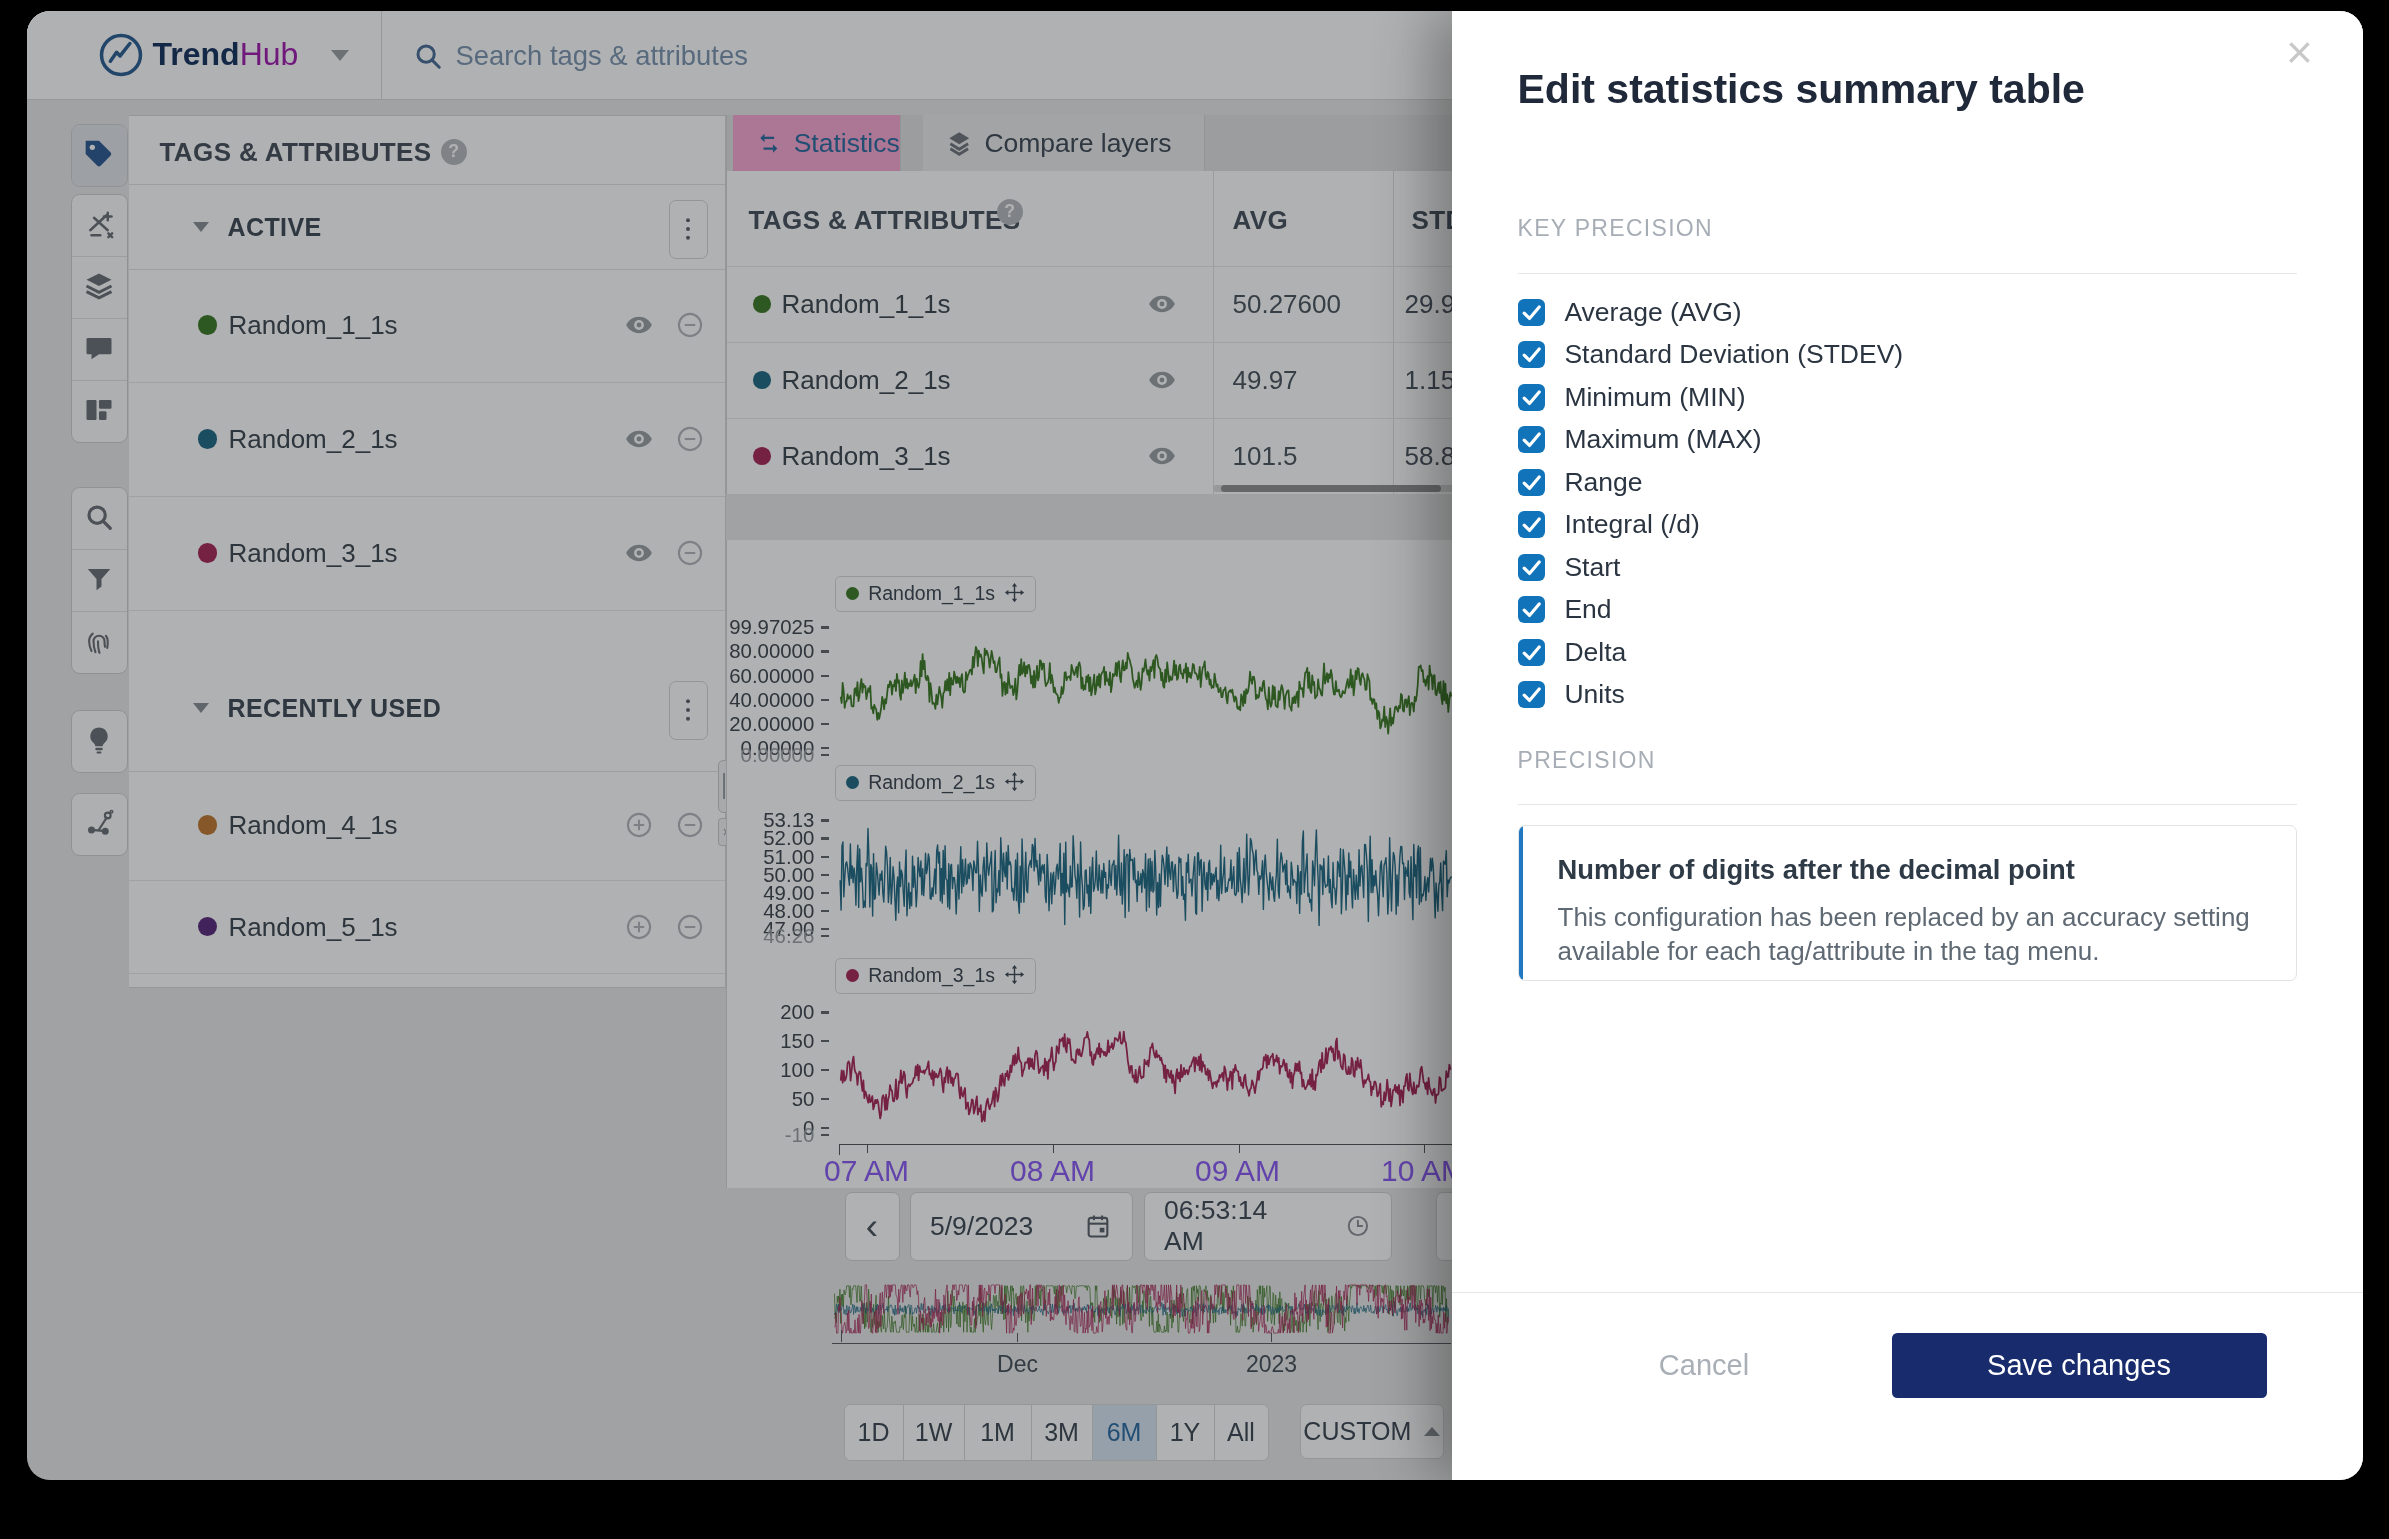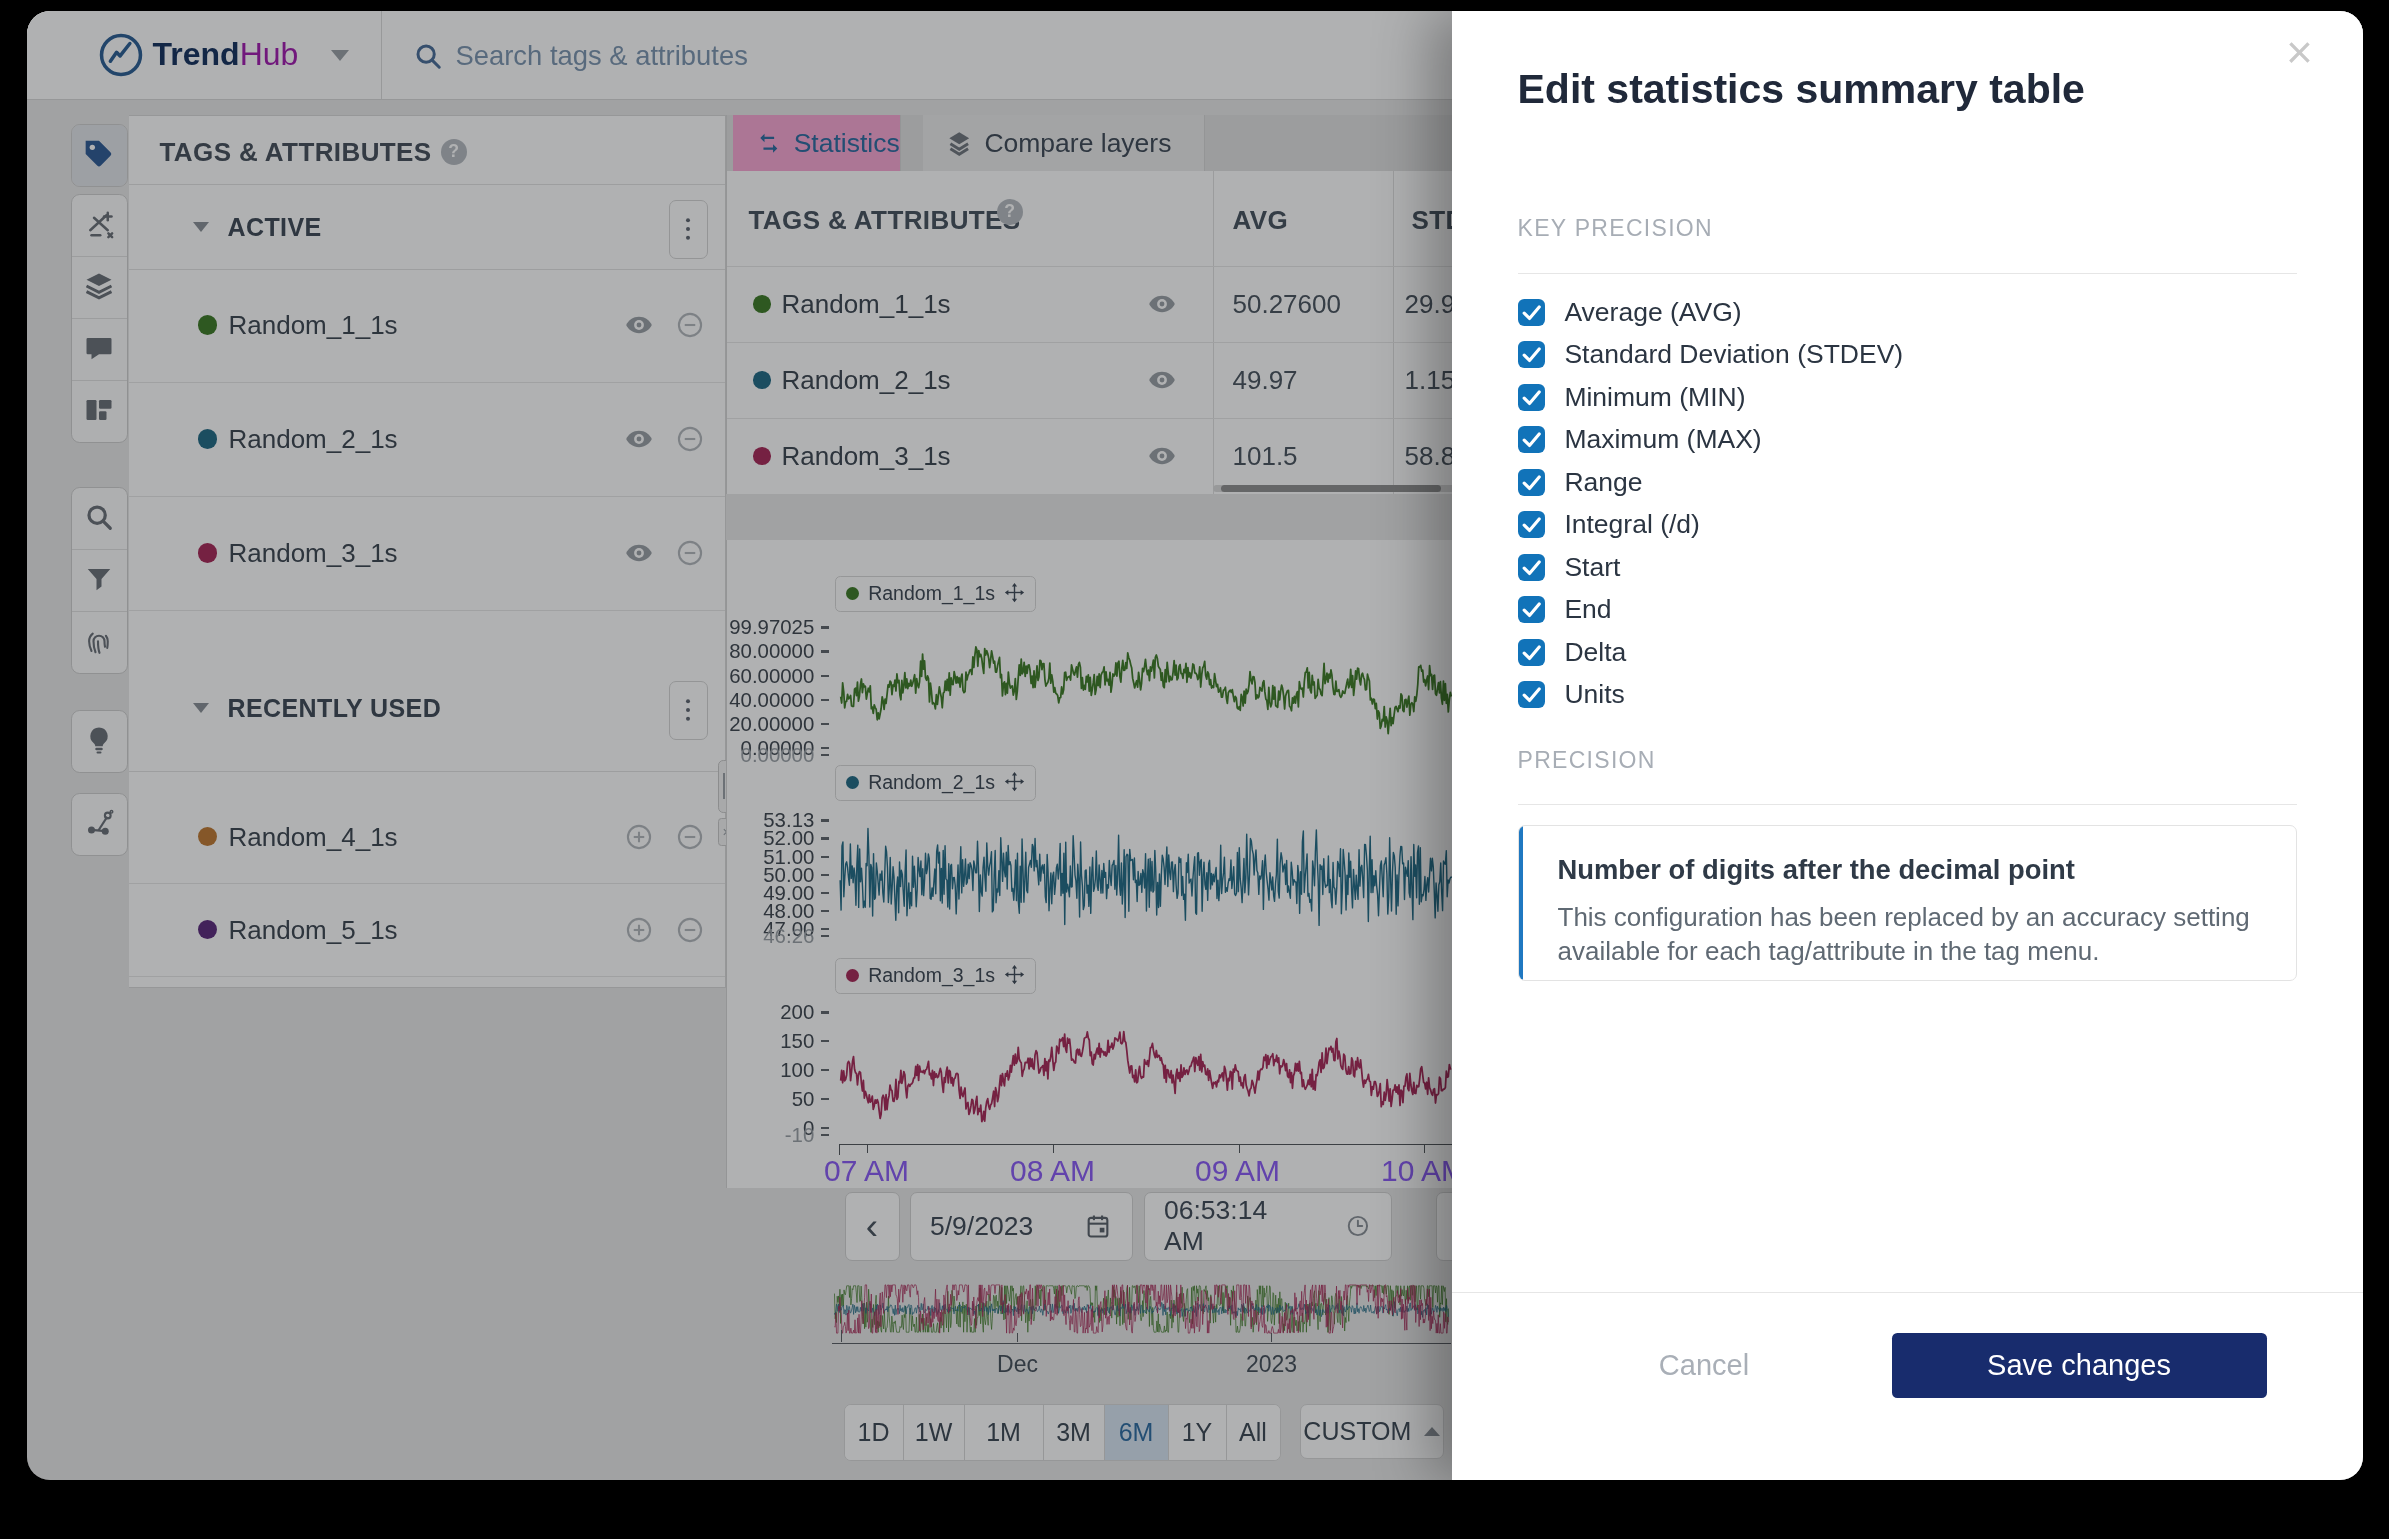--- a/index.html
+++ b/index.html
@@ -260,21 +260,21 @@
         </div>
       </div>
 
     <div class="sec-caret abs" style="left:64px;top:587px;"></div>
     <div class="sec-label abs" style="left:99px;top:578px;">RECENTLY USED</div>
     <div class="kebab-btn" style="top:565px;">
         <div class="kebab-dots"></div>
       </div>
     <div class="hdiv" style="top:655px;"></div>
     <div id="recent-rows" class="abs" style="left:0;top:655px;width:100%;">
-        <div class="tag-row" style="height:93px;margin-top:20px;">
+        <div class="tag-row" style="height:110px;">
           <div class="tag-dot" style="background: rgb(191, 122, 51);"></div>
           <div class="tag-name">Random_4_1s</div>
           <div class="row-icon" style="left:496px;"><svg width="28" height="28" viewBox="0 0 24 24">
               <circle cx="12" cy="12" r="9.5" fill="none" stroke="#b3b8bd" stroke-width="1.8"></circle>
               <line x1="7.5" y1="12" x2="16.5" y2="12" stroke="#b3b8bd" stroke-width="1.8"></line>
               <line x1="12" y1="7.5" x2="12" y2="16.5" stroke="#b3b8bd" stroke-width="1.8"></line>
             </svg></div>
           <div class="row-icon" style="left:547px;"><svg width="28" height="28" viewBox="0 0 24 24">
               <circle cx="12" cy="12" r="9.5" fill="none" stroke="#b3b8bd" stroke-width="1.8"></circle>
               <line x1="7.5" y1="12" x2="16.5" y2="12" stroke="#b3b8bd" stroke-width="1.8"></line>
@@ -540,21 +540,21 @@
   <div class="tl-line"></div>
   <div class="tl-tick" style="left:814px;top:1319px;height:12.4px;"></div>
   <div class="tl-tick" style="left:990px;top:1322px;height:9.7px;"></div>
   <div class="tl-tick" style="left:1244px;top:1322px;height:9.7px;"></div>
   <div class="tl-label" style="left:938px;">Dec</div>
   <div class="tl-label" style="left:1192px;">2023</div>
 
   <div id="range-group" class="range-group">
       <div class="range-btn" style="width: 59px;">1D</div>
       <div class="range-btn" style="width: 61px;">1W</div>
-      <div class="range-btn" style="width: 79px; text-align: center;">1M</div>
+      <div class="range-btn" style="width: 67px; text-align: center;">1M</div>
       <div class="range-btn" style="width: 61px;">3M</div>
       <div class="range-btn sel" style="width: 64px;">6M</div>
       <div class="range-btn" style="width: 58px;">1Y</div>
       <div class="range-btn" style="width: 53px;">All</div>
     </div>
   <div class="custom-btn">
     <span>CUSTOM</span>
     <div class="caret-up"></div>
   </div>
 

